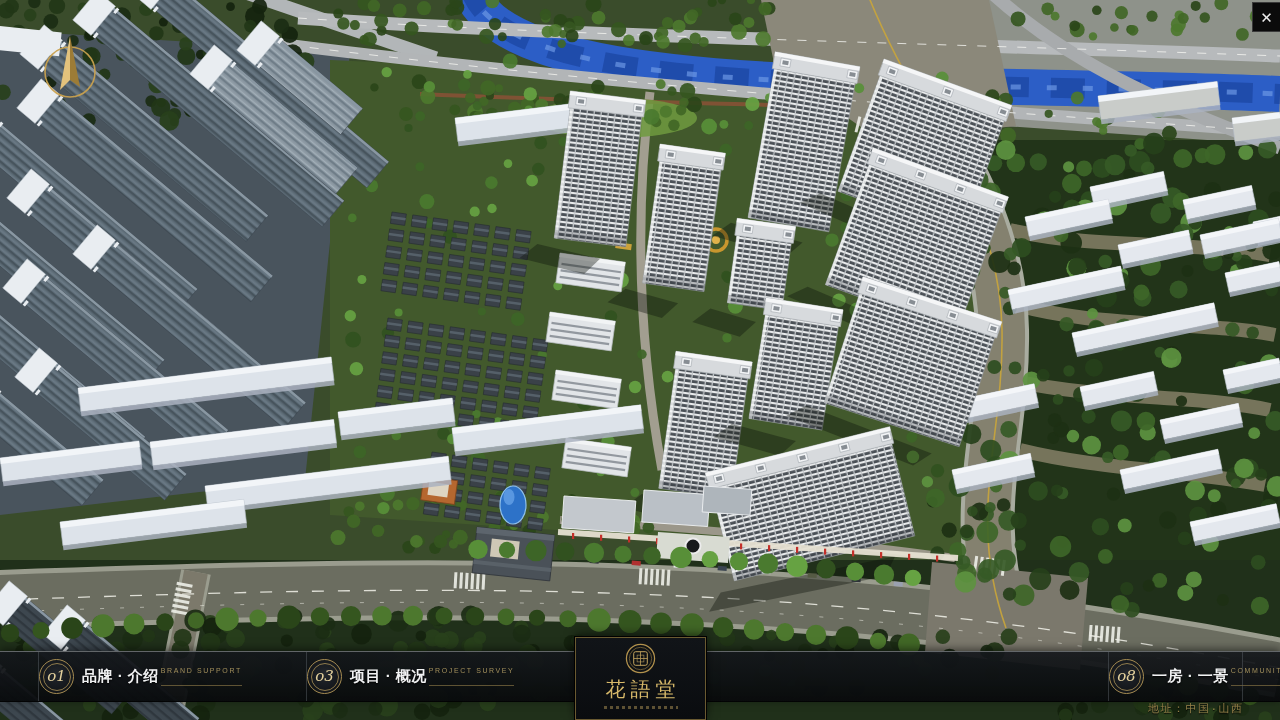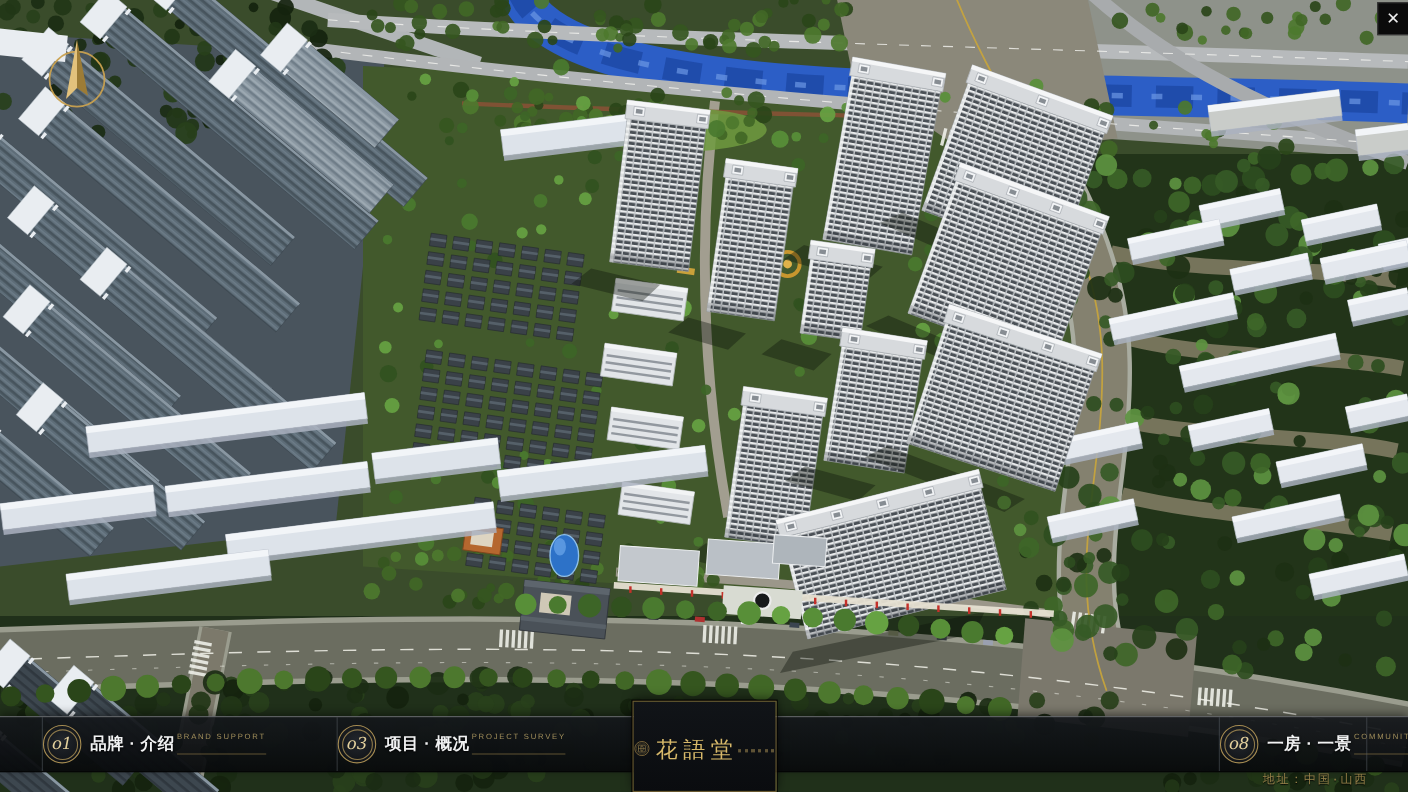--- a/index.html
+++ b/index.html
@@ -28,21 +28,21 @@
   .badge span{font-family:"DejaVu Serif",serif;font-style:italic;font-size:15px;color:#e4d19d;
     transform:translateY(-1px);}
   .nav-text{display:flex;flex-direction:row;gap:2px;min-width:0;}
   .zh{font-size:15px;font-weight:bold;color:#f1f2f3;letter-spacing:.5px;white-space:nowrap;
     text-shadow:0 1px 2px #000;}
   .en{font-size:7px;color:#a3905c;letter-spacing:1.6px;white-space:nowrap;
     border-bottom:1px solid rgba(150,128,75,.6);padding-bottom:2px;}
   
   .center-panel{position:absolute;left:575px;top:637px;width:131px;height:83px;box-sizing:border-box;
     background:linear-gradient(180deg,#111418,#0a0c0f);border:1px solid #6a5a31;
-    box-shadow:0 0 0 1px #000,0 -2px 10px rgba(0,0,0,.65);display:flex;flex-direction:row;
+    box-shadow:0 0 0 1px #000,0 -2px 10px rgba(0,0,0,.65);display:flex;flex-direction:column;
     align-items:center;padding-top:4px;cursor:pointer;z-index:6;}
   .logo-title{font-family:"DejaVu Serif",serif;font-size:20px;color:#d8b96a;letter-spacing:5px;
     text-indent:5px;margin-top:1px;white-space:nowrap;}
   .logo-caption{margin-top:3px;width:74px;height:3px;opacity:.5;
     background:repeating-linear-gradient(90deg,rgba(195,165,95,.9) 0 3px,transparent 3px 6px);}
   
   .address{position:absolute;left:1148px;top:701px;color:#97824a;font-size:11px;letter-spacing:1.5px;
     z-index:7;text-shadow:0 1px 1px #000;white-space:nowrap;font-family:Liberation Mono, monospace;}
 </style>
 </head>

